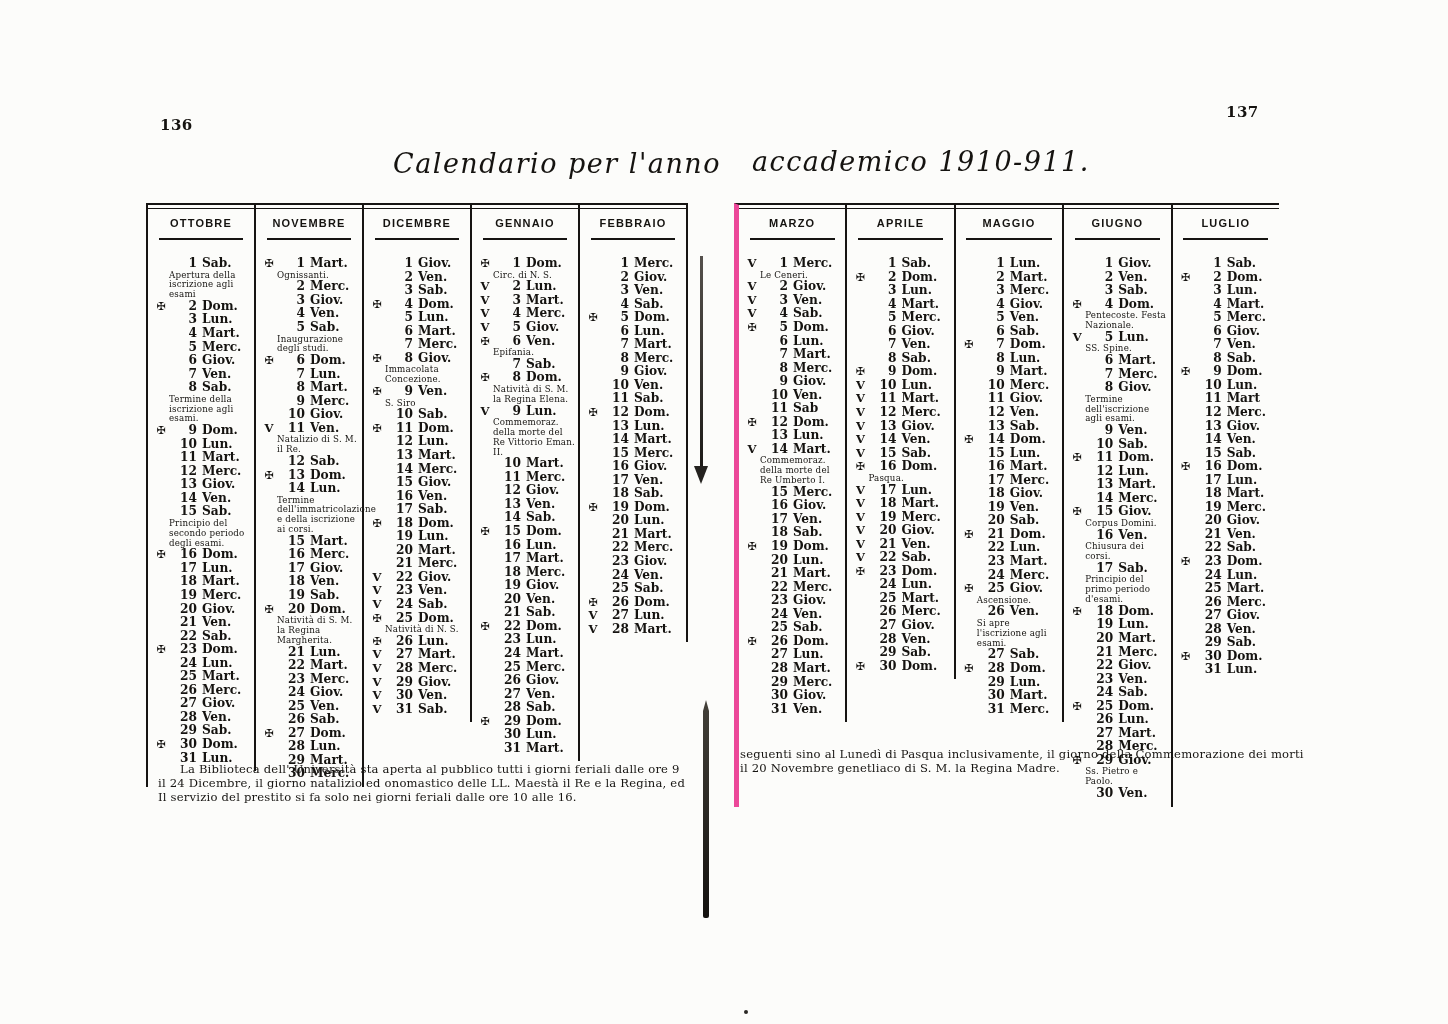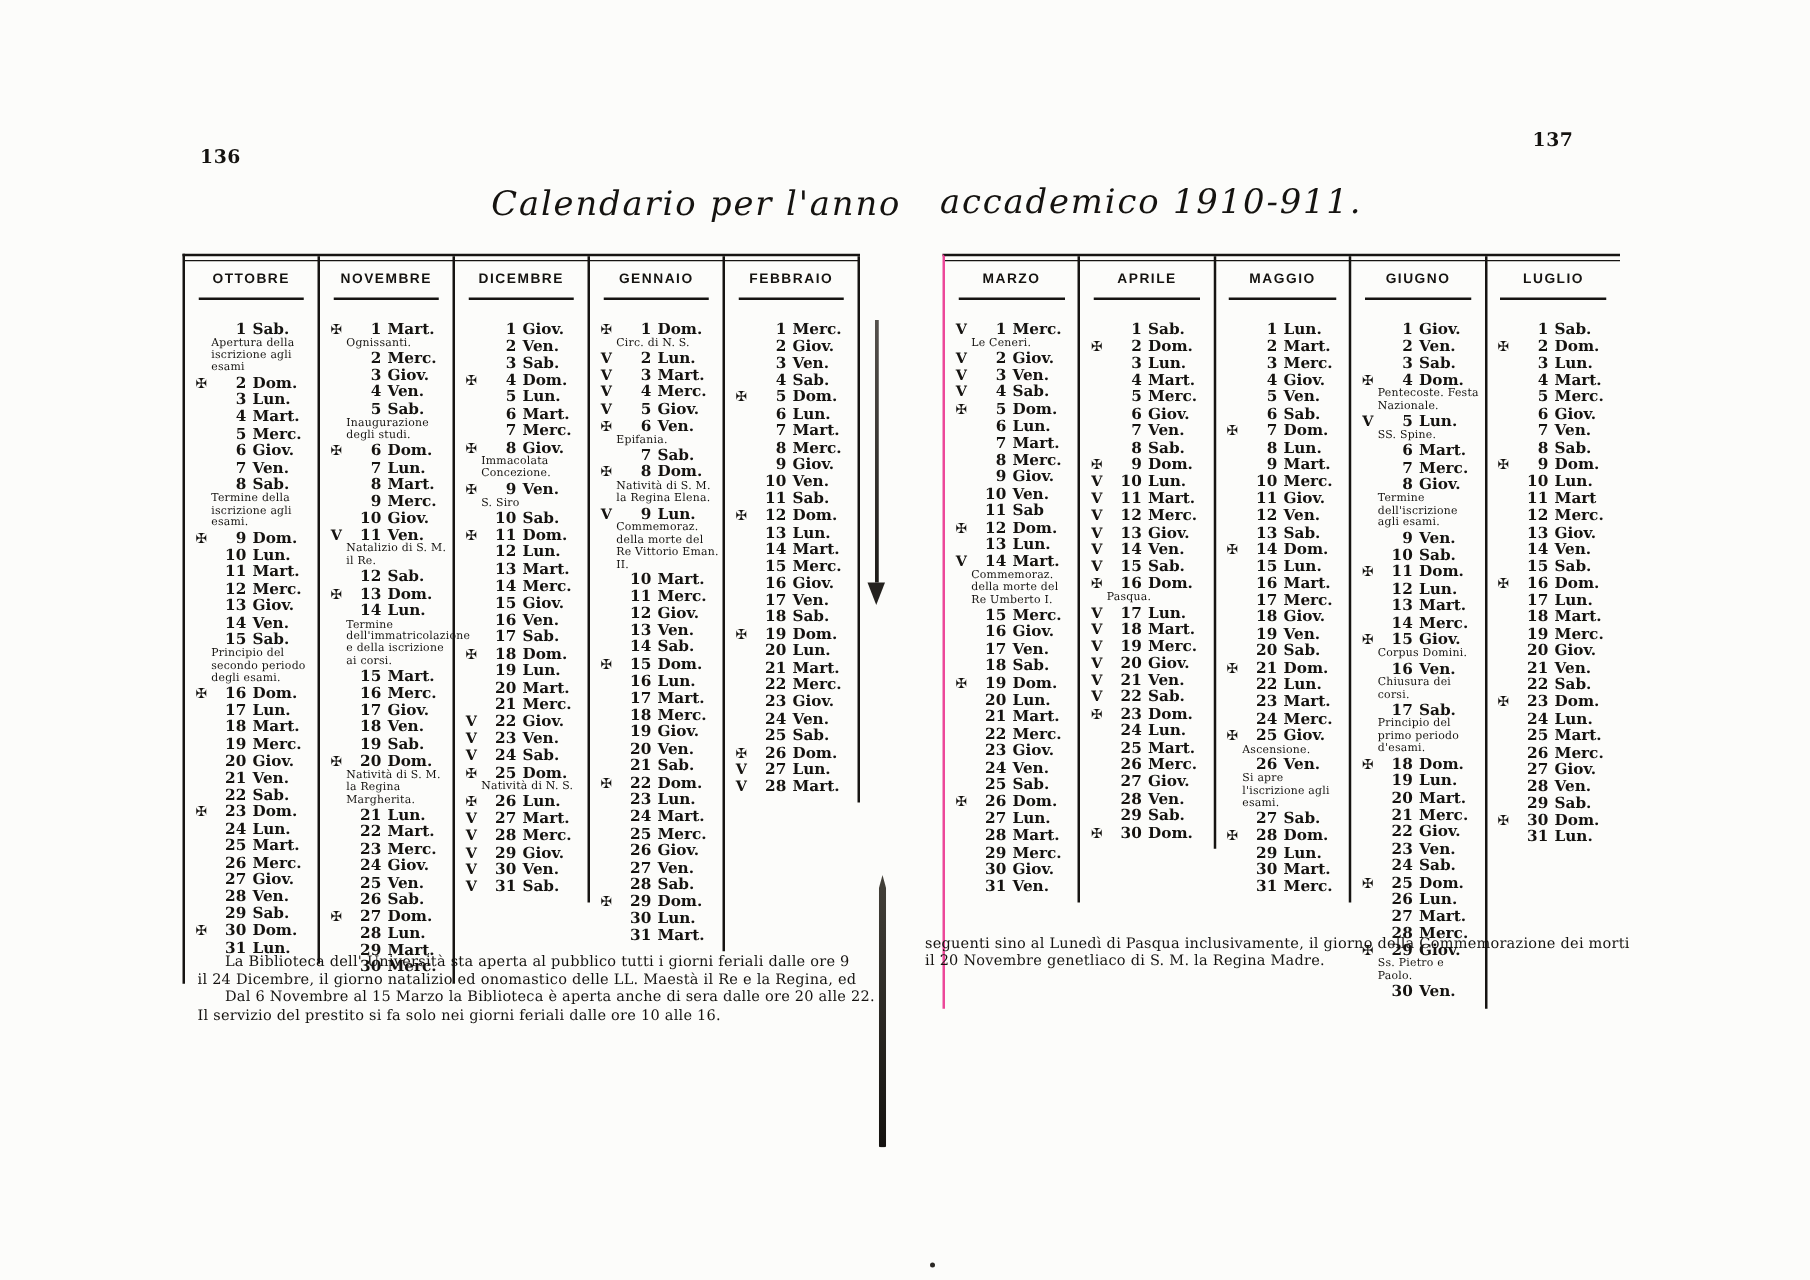--- a/index.html
+++ b/index.html
@@ -17,21 +17,21 @@
 
   .cal-table{
     position:absolute;top:203px;width:540px;
     border-top:2px solid #161412;
     display:flex;align-items:flex-start;
   }
   .cal-table::before{
     content:"";position:absolute;left:0;right:0;top:3px;height:1px;background:#161412;
   }
   #table-left{left:146px;border-left:2px solid #161412;}
-  #table-right{left:734px;border-left:2px solid #ec4899;margin-left:20px;}
+  #table-right{left:734px;border-left:5px solid #ec4899;}
   .month-col{flex:1 1 0;min-width:0;border-right:2px solid #161412;padding-bottom:6px;}
   #table-right .month-col:last-child{border-right:none;}
   .month-head{padding-top:12px;}
   .month-name{
     display:block;text-align:center;
     font-family:"Liberation Sans",sans-serif;font-weight:bold;
     font-size:11px;letter-spacing:1.2px;
   }
   .head-rule{height:2px;background:#161412;width:80%;margin:9px auto 0;}
   .day-list{padding-top:17px;}
@@ -1704,21 +1704,20 @@
           <span class="num">31</span>
           <span class="wd">Lun.</span>
         </div>
       </div>
     </div>
   </div>
 
 <div class="footnote" id="foot-left">
     <div class="foot-line indent">La Biblioteca dell' Università sta aperta al pubblico tutti i giorni feriali dalle ore 9</div>
     <div class="foot-line">il 24 Dicembre, il giorno natalizio ed onomastico delle LL. Maestà il Re e la Regina, ed</div>
-    <div class="foot-line indent">Dal 6 Novembre al 15 Marzo la Biblioteca è aperta anche di sera dalle ore 20 alle 22.</div>
     <div class="foot-line">Il servizio del prestito si fa solo nei giorni feriali dalle ore 10 alle 16.</div>
   </div>
 <div class="footnote" id="foot-right">
     <div class="foot-line">seguenti sino al Lunedì di Pasqua inclusivamente, il giorno della Commemorazione dei morti</div>
     <div class="foot-line">il 20 Novembre genetliaco di S. M. la Regina Madre.</div>
   </div>
 
 <div class="artifact" id="needle-upper"></div>
 <div id="needle-upper-head"></div>
 <div class="artifact" id="pen-lower"></div>

